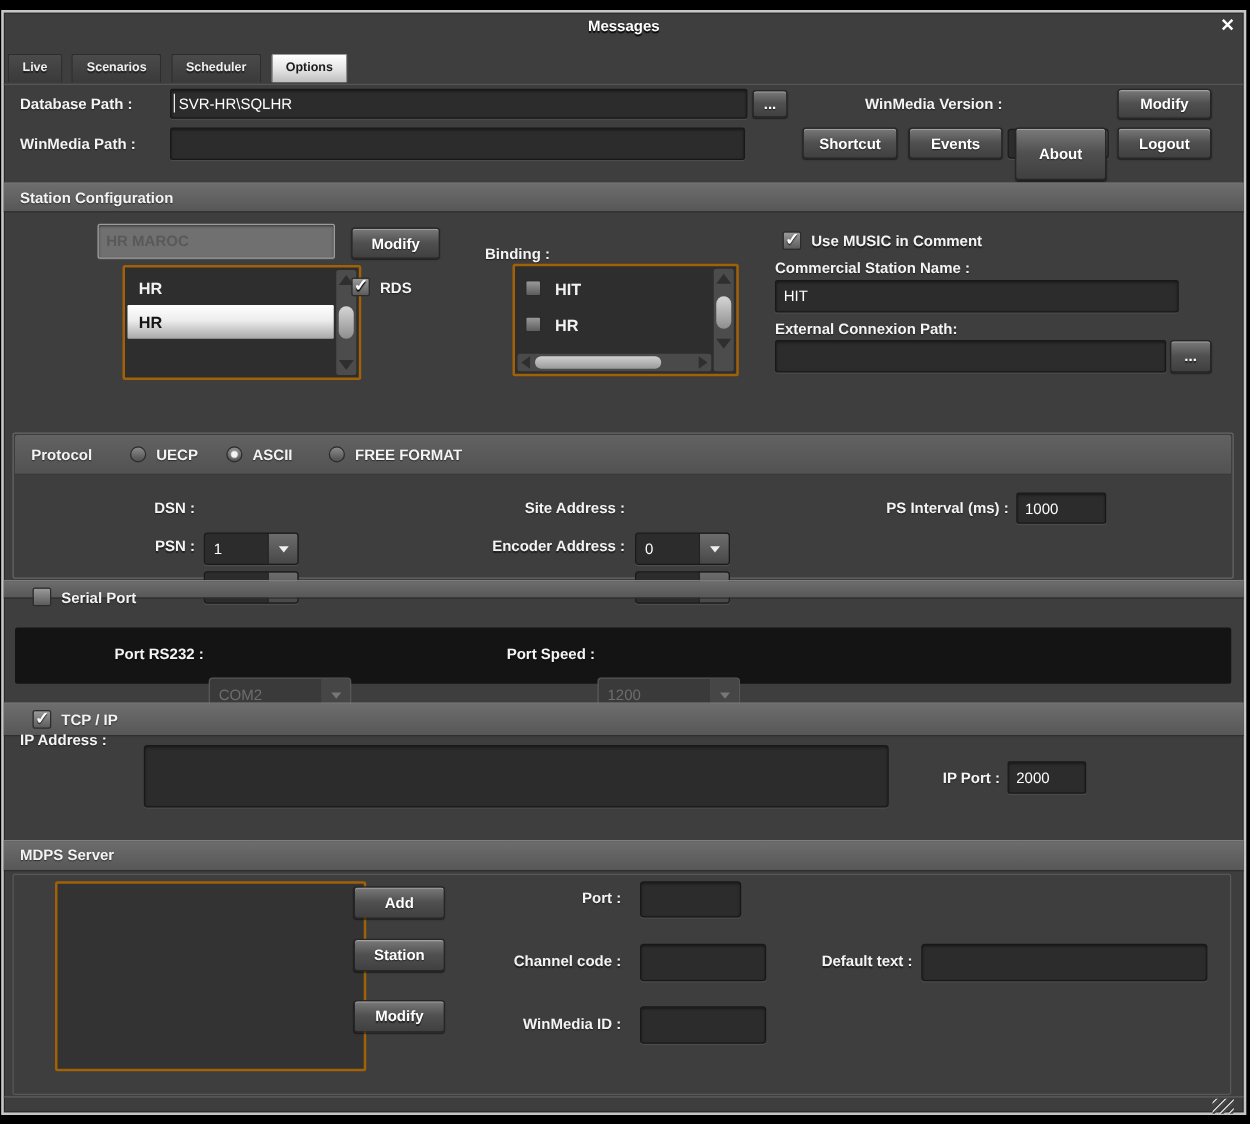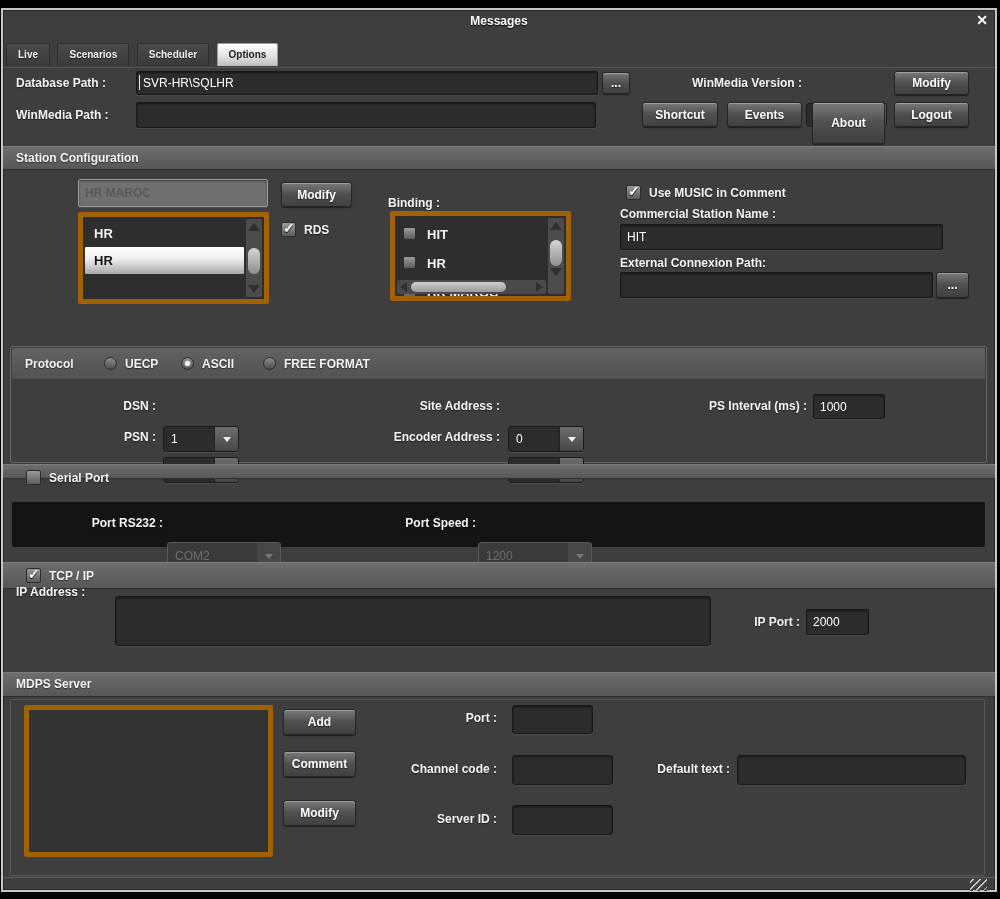--- a/index.html
+++ b/index.html
@@ -50,22 +50,22 @@
   .chk{position:absolute;width:15px;height:15px;box-sizing:border-box;
     background:linear-gradient(180deg,#9a9a9a,#5c5c5c);border:1px solid #2c2c2c;border-radius:2px;
     cursor:pointer;}
   .chk.checked::after{content:"\2713";position:absolute;left:1px;top:-3px;color:#fff;
     font-size:14px;font-weight:bold;text-shadow:0 1px 1px #000;}
   .chk.small{width:13px;height:13px;}
   .radio{position:absolute;width:13px;height:13px;box-sizing:border-box;border-radius:50%;
     background:linear-gradient(180deg,#8b8b8b,#4f4f4f);border:1px solid #2c2c2c;cursor:pointer;}
   .radio.sel::after{content:"";position:absolute;left:3px;top:3px;width:5px;height:5px;
     border-radius:50%;background:#f4f4f4;box-shadow:0 0 2px #fff;}
-  .listbox{position:absolute;box-sizing:border-box;background:#2e2e2e;border:5px solid #a16207;
-    border-radius:2px;overflow:hidden;}
+  .listbox{position:absolute;box-sizing:border-box;background:#2e2e2e;border:2px solid #a16207;
+    border-radius:2px;overflow:hidden;margin-left:20px;}
   .lrow{position:absolute;left:2px;right:20px;height:27px;line-height:27px;color:#f2f2f2;
     font-size:13px;font-weight:bold;padding-left:9px;cursor:pointer;}
   .lrow.sel{background:linear-gradient(180deg,#ffffff,#ededed 45%,#a8a8a8);color:#151515;
     border-radius:1px;}
   .brow{position:absolute;left:2px;right:20px;height:26px;cursor:pointer;}
   .brow .chk{left:6px;top:5px;}
   .blbl{position:absolute;left:30px;top:5px;color:#f2f2f2;font-size:13px;font-weight:bold;}
   .vscroll{position:absolute;right:2px;top:2px;bottom:2px;width:16px;background:#4c4c4c;border-radius:2px;}
   .sarr{position:absolute;left:2px;width:0;height:0;cursor:pointer;}
   .sarr.up{top:4px;border-left:6px solid transparent;border-right:6px solid transparent;
@@ -252,28 +252,28 @@
     <input class="txt" style="left: 112px; top: 586px; width: 596px; height: 50px; border-radius: 3px;" value="">
     <span class="lbl r" style="left:742px;top:605px;width:55px">IP Port :</span>
     <input class="txt" style="left: 803px; top: 599px; width: 63px; height: 26px;" value="2000">
 
     <div class="hdr" style="top:662px;height:25px">
       <span class="lbl" style="left:13px">MDPS Server</span>
     </div>
     <div class="groupbox" style="left:7px;top:689px;width:975px;height:177px;border-color:#585858"></div>
     <div class="listbox" style="left:21px;top:695px;width:249px;height:152px;background:#333"></div>
     <button class="btn" style="left:280px;top:699px;width:73px;height:26px">Add</button>
-    <button class="btn" style="left:280px;top:741px;width:73px;height:26px">Comment</button>
+    <button class="btn" style="left:280px;top:741px;width:73px;height:26px">Station</button>
     <button class="btn" style="left:280px;top:790px;width:73px;height:26px">Modify</button>
 
     <span class="lbl r" style="left:417px;top:701px;width:77px">Port :</span>
     <input class="txt" style="left: 509px; top: 695px; width: 81px; height: 29px; border-radius: 3px;" value="">
     <span class="lbl r" style="left:377px;top:752px;width:117px">Channel code :</span>
     <input class="txt" style="left: 509px; top: 745px; width: 101px; height: 30px; border-radius: 3px;" value="">
     <span class="lbl r" style="left:637px;top:752px;width:90px">Default text :</span>
     <input class="txt" style="left: 734px; top: 745px; width: 229px; height: 30px; border-radius: 3px;" value="">
-    <span class="lbl r" style="left:377px;top:802px;width:117px">Server ID :</span>
+    <span class="lbl r" style="left:377px;top:802px;width:117px">WinMedia ID :</span>
     <input class="txt" style="left: 509px; top: 795px; width: 101px; height: 30px; border-radius: 3px;" value="">
 
     <div class="statusline" style="top:867px"></div>
     <div class="grip" style="left:967px;top:869px"></div>
   </div>
 </div>
 
 </body></html>

